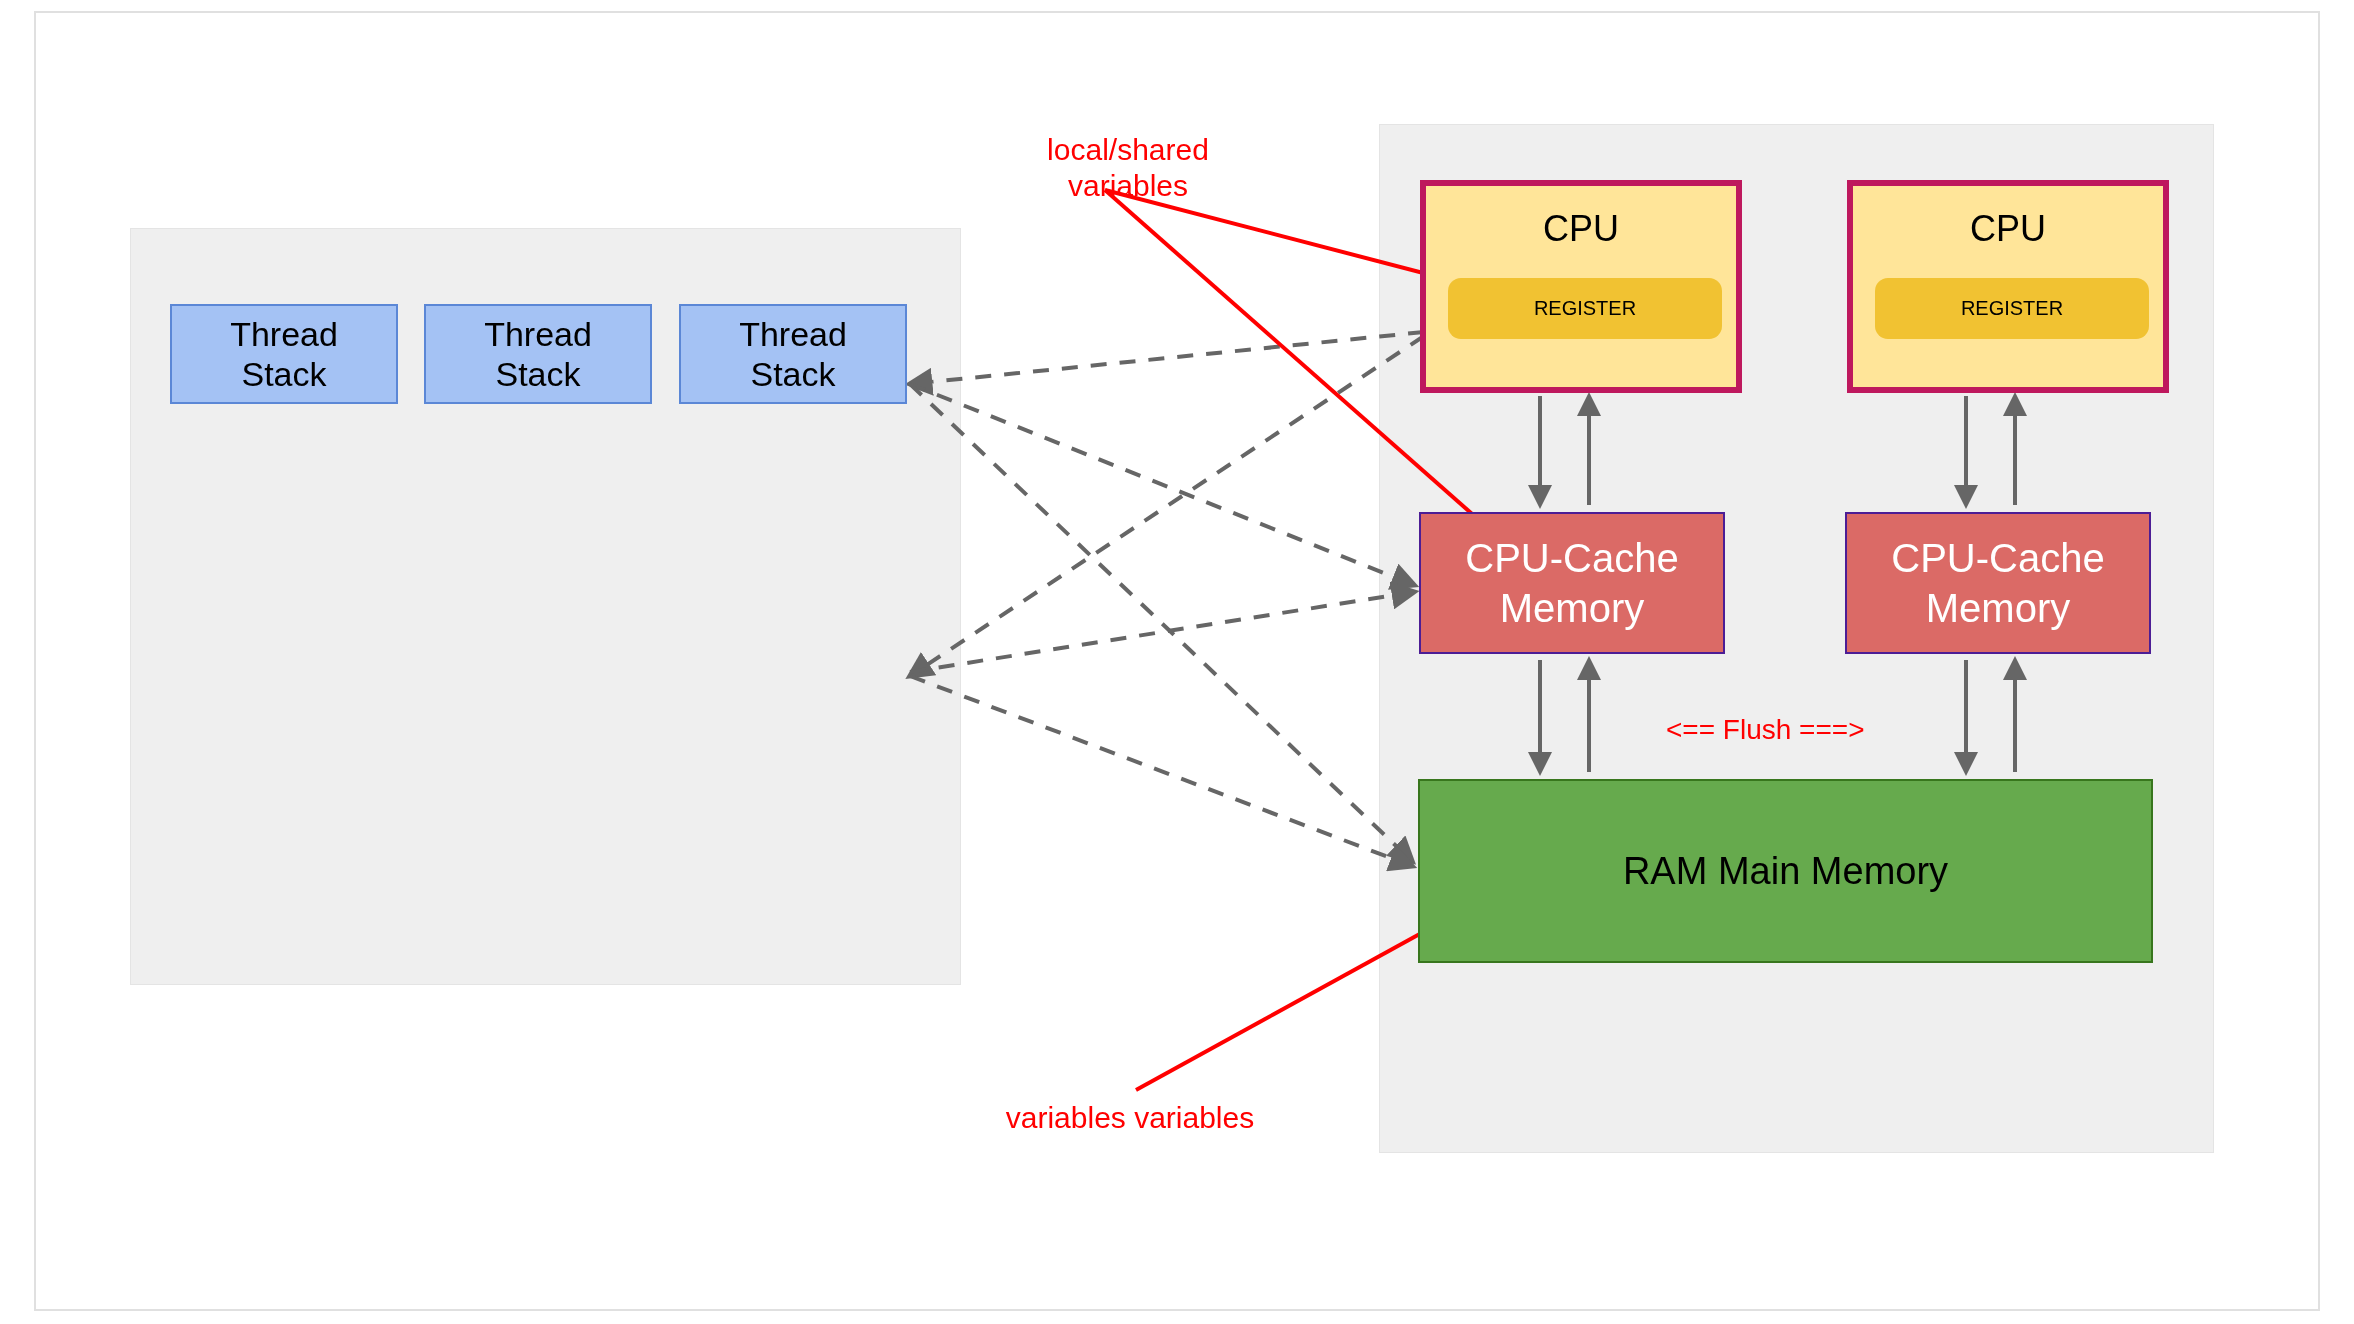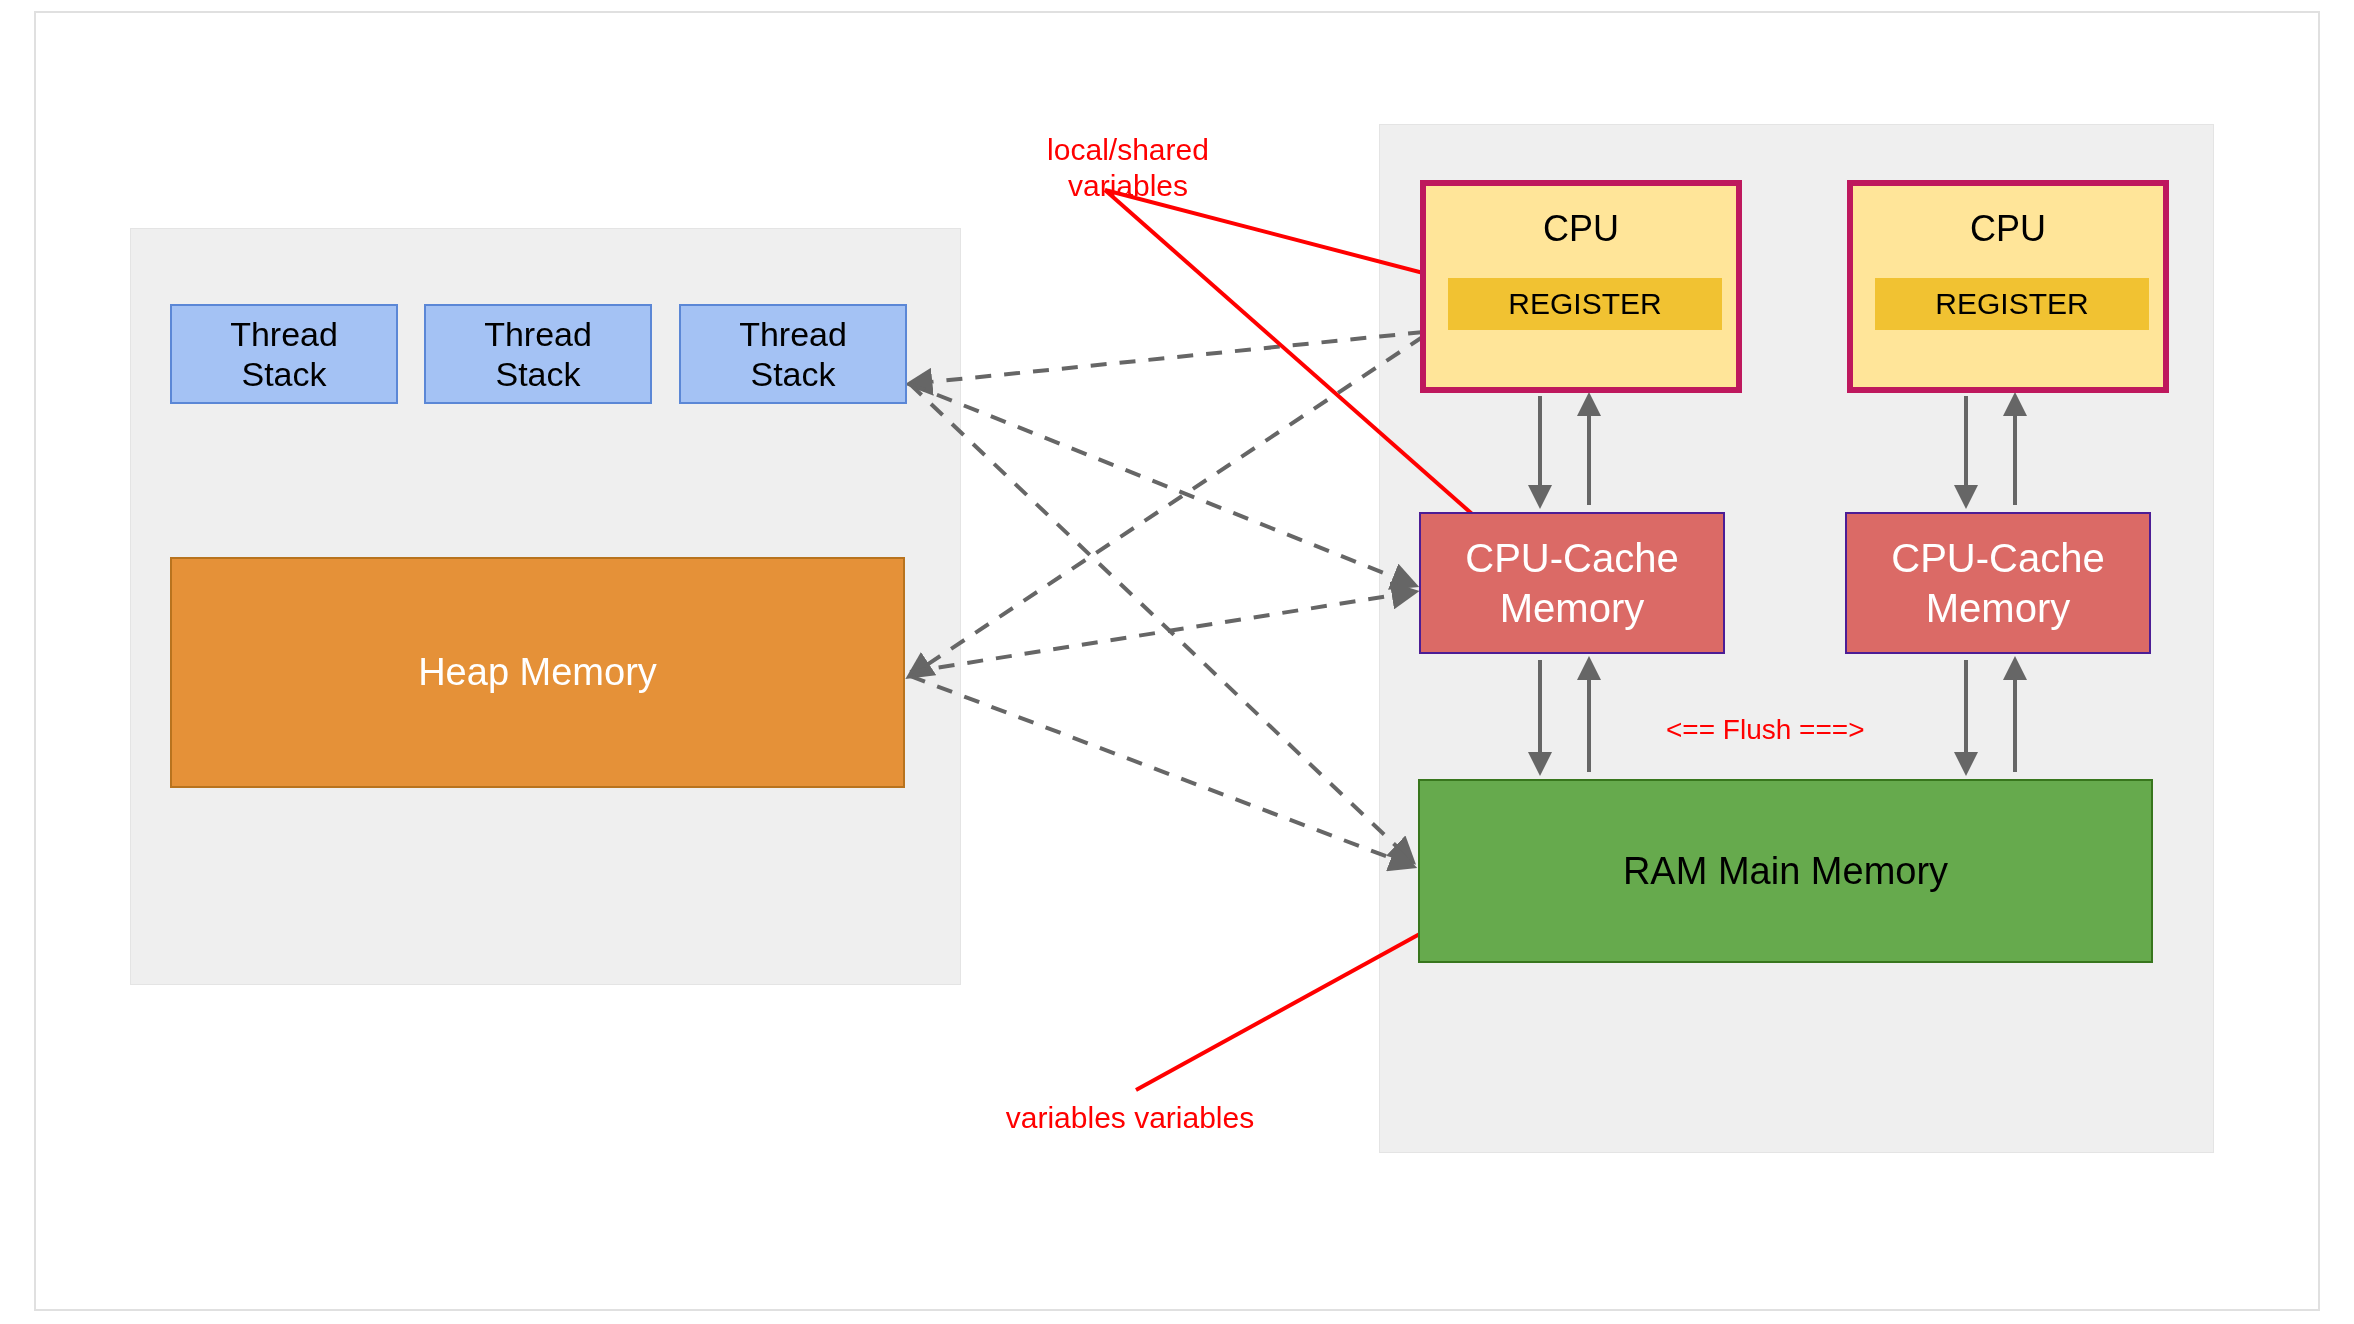--- a/index.html
+++ b/index.html
@@ -120,27 +120,28 @@
     top: 22px;
     text-align: center;
     font-size: 36px;
     color: #000000;
   }
   .register-box {
     position: absolute;
     left: 22px;
     top: 92px;
     width: 274px;
-    height: 52px;
+    height: 61px;
     background: #f1c232;
     display: flex;
     align-items: center;
     justify-content: center;
-    font-size: 30px;
-    color: #000000;
+    font-size: 20px;
+    color: #000000;
+    border-radius: 13px;
   }
 
   .cache-box {
     position: absolute;
     top: 512px;
     width: 306px;
     height: 142px;
     background: #db6a66;
     border: 2px solid #4c1d95;
     box-sizing: border-box;
@@ -238,21 +239,20 @@
     </g>
   </svg>
 
   <div class="thread-stack" id="thread-stack-0" style="white-space: pre-line;">Thread
 Stack</div>
   <div class="thread-stack" id="thread-stack-1" style="white-space: pre-line;">Thread
 Stack</div>
   <div class="thread-stack" id="thread-stack-2" style="white-space: pre-line;">Thread
 Stack</div>
 
-  <div id="heap-memory">Heap Memory</div>
 
 
   <div class="cpu-box" id="cpu-box-0">
     <div class="cpu-label">CPU</div>
     <div class="register-box">REGISTER</div>
   </div>
 
   <div class="cpu-box" id="cpu-box-1">
     <div class="cpu-label">CPU</div>
     <div class="register-box">REGISTER</div>

